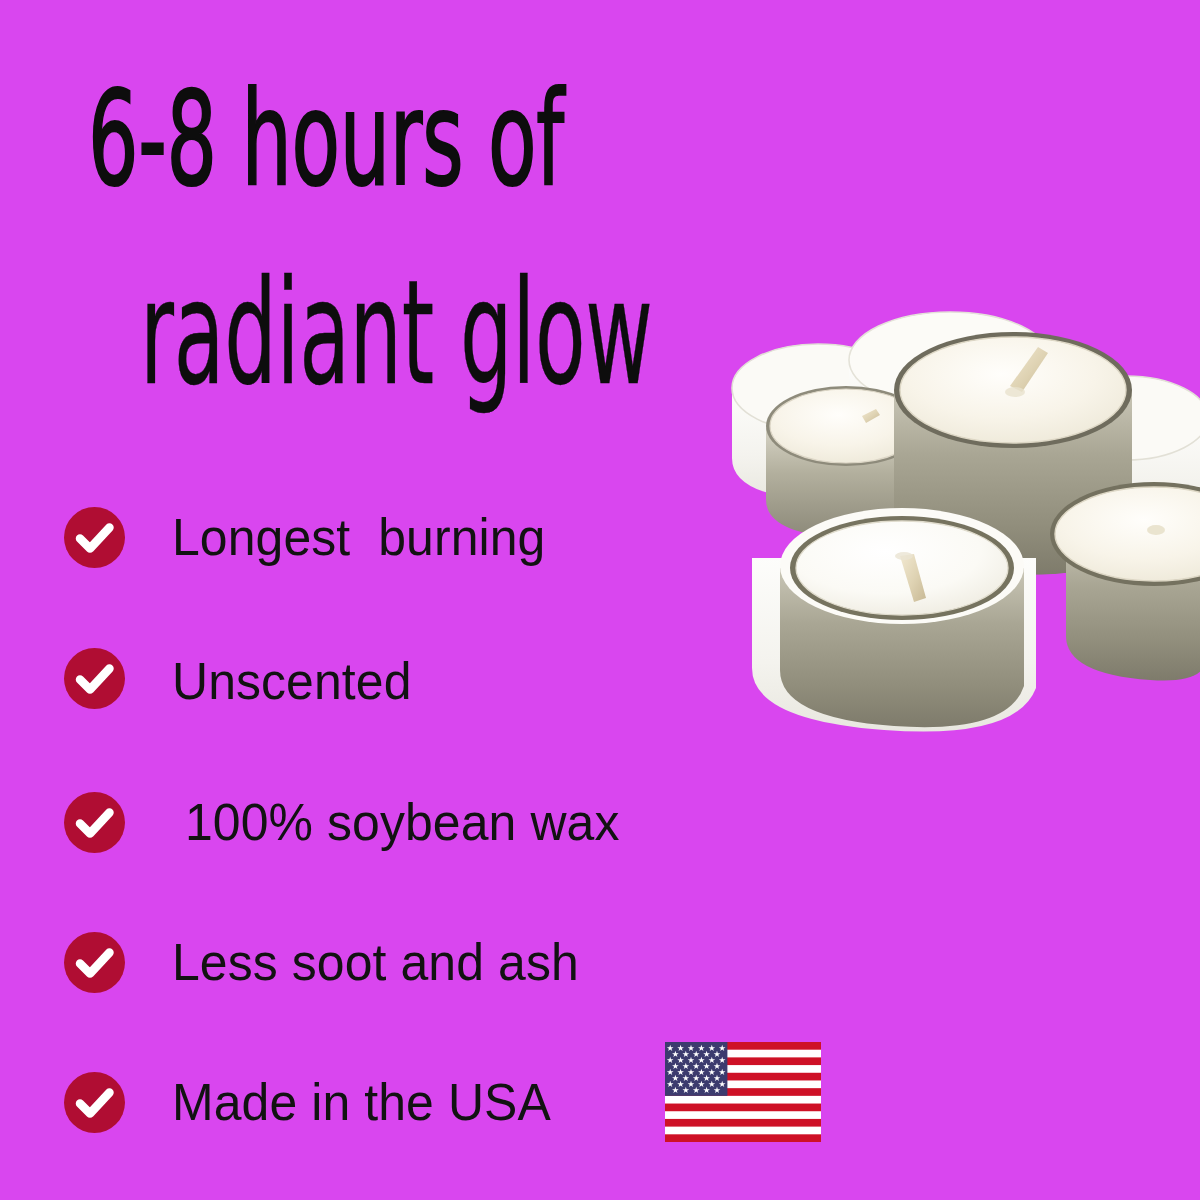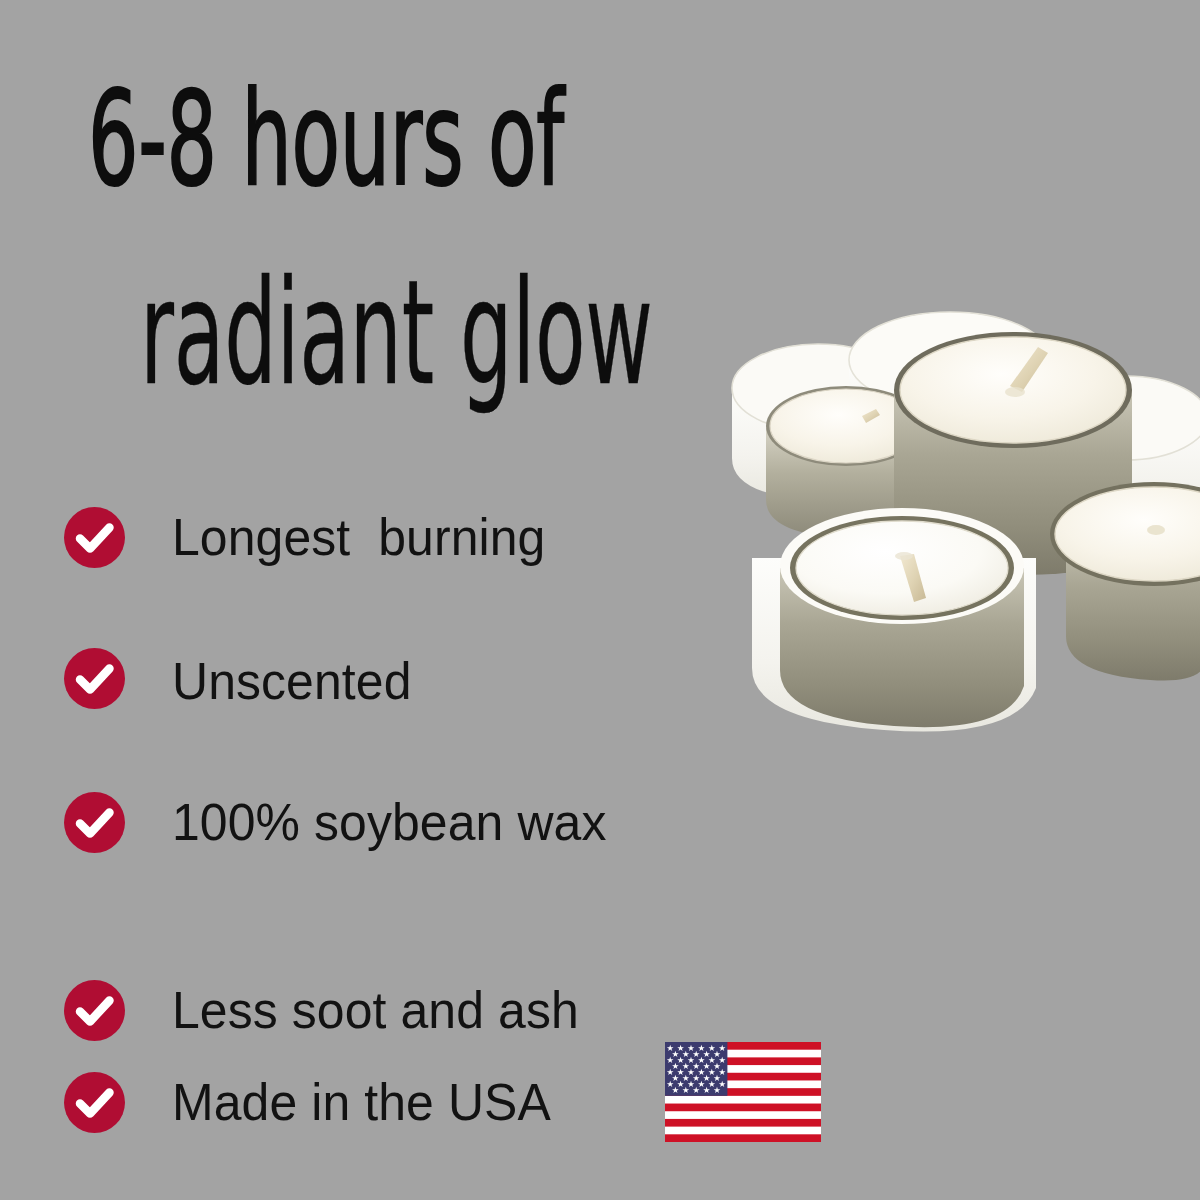--- a/index.html
+++ b/index.html
@@ -7,21 +7,21 @@
   html, body {
     width:1200px; height:1200px;
     background:#ffffff;
     font-family:"Liberation Sans", sans-serif;
     overflow:hidden;
   }
 
   #canvas {
     position:relative;
     width:1200px; height:1200px;
-    background:#a3a3a3;
+    background:#d946ef;
   }
 
   
   .headline {
     position:absolute;
     left:88px;
     width:700px;
     font-family:"DejaVu Sans", sans-serif;
     color:#0d0d0d;
     font-weight:400;
@@ -120,31 +120,31 @@
     <div class="feature-row" style="top:645px;align-items:flex-end;">
       <span class="check-badge">
         <svg viewBox="0 0 61 61" xmlns="http://www.w3.org/2000/svg">
           <circle cx="30.5" cy="30.5" r="30.5" fill="#B00D33"></circle>
           <path d="M16 31.5 L26 41.5 L45.5 20.5" fill="none" stroke="#ffffff" stroke-width="8.5" stroke-linecap="round" stroke-linejoin="round"></path>
         </svg>
       </span>
       <span class="feature-label">Unscented</span>
     </div>
 
-    <div class="feature-row" style="top:790px;">
+    <div class="feature-row" style="top:790px;gap:13px;">
       <span class="check-badge">
         <svg viewBox="0 0 61 61" xmlns="http://www.w3.org/2000/svg">
           <circle cx="30.5" cy="30.5" r="30.5" fill="#B00D33"></circle>
           <path d="M16 31.5 L26 41.5 L45.5 20.5" fill="none" stroke="#ffffff" stroke-width="8.5" stroke-linecap="round" stroke-linejoin="round"></path>
         </svg>
       </span>
       <span class="feature-label">100% soybean wax</span>
     </div>
 
-    <div class="feature-row" style="top:978px;">
+    <div class="feature-row" style="top:930px;">
       <span class="check-badge">
         <svg viewBox="0 0 61 61" xmlns="http://www.w3.org/2000/svg">
           <circle cx="30.5" cy="30.5" r="30.5" fill="#B00D33"></circle>
           <path d="M16 31.5 L26 41.5 L45.5 20.5" fill="none" stroke="#ffffff" stroke-width="8.5" stroke-linecap="round" stroke-linejoin="round"></path>
         </svg>
       </span>
       <span class="feature-label">Less soot and ash</span>
     </div>
 
     <div class="feature-row" style="top:1070px;justify-content:flex-end;">

